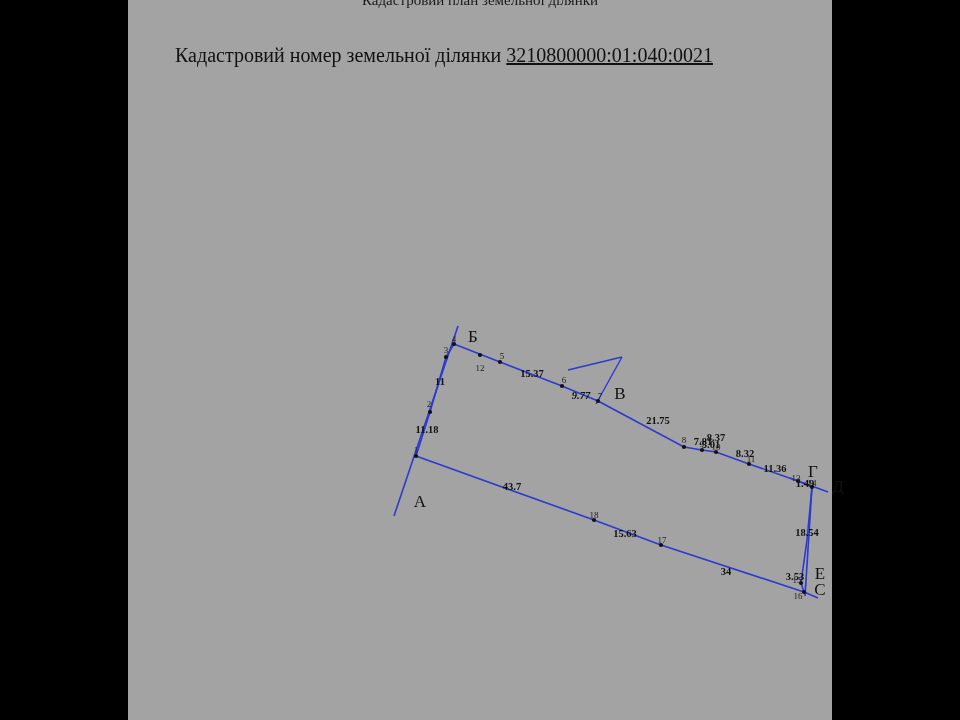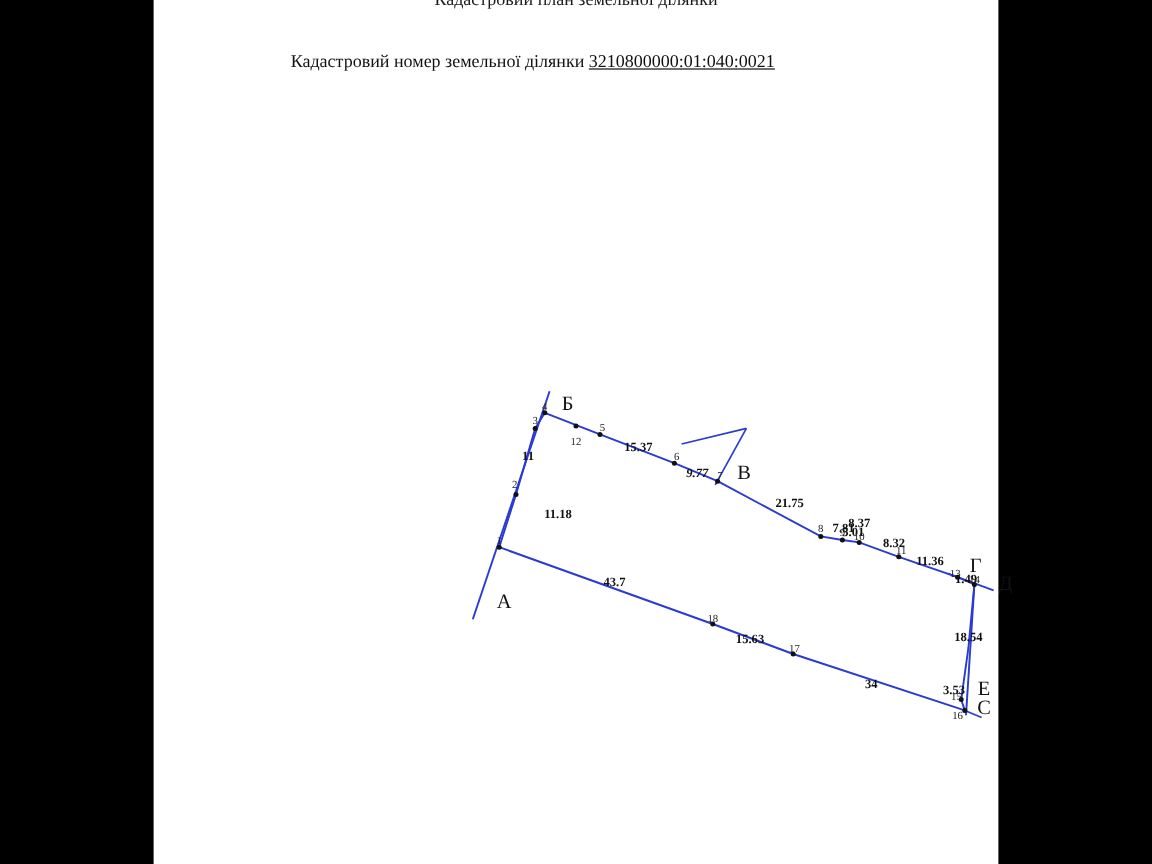--- a/index.html
+++ b/index.html
@@ -18,39 +18,39 @@
     width: 960px;
     height: 720px;
     background: #000000;
   }
   #sheet {
     position: absolute;
     left: 128px;
     top: 0px;
     width: 704px;
     height: 720px;
-    background: #ffffff;
+    background: #a3a3a3;
   }
   .title-clipped {
     position: absolute;
     left: 0;
     top: -8px;
     width: 704px;
     text-align: center;
     font-size: 15px;
     color: #1a1a1a;
     white-space: nowrap;
   }
   .cad-line {
     position: absolute;
     left: 0;
     top: 44px;
     width: 632px;
     text-align: center;
-    font-size: 15px;
+    font-size: 20px;
     color: #111111;
     white-space: nowrap;
   }
   .cad-number {
     text-decoration: underline;
   }
   #plot-svg {
     position: absolute;
     left: 0;
     top: 0;
@@ -145,21 +145,21 @@
         <div class="lbl dist-lbl" style="left: 575px; top: 441px; transform: translate(-50%, -50%);">7.81</div>
         <div class="lbl dist-lbl" style="left: 583px; top: 444px; transform: translate(-50%, -50%);">5.01</div>
         <div class="lbl dist-lbl" style="left: 607px; top: 453px; transform: translate(-50%, -50%); padding-left: 20px;">8.32</div>
         <div class="lbl dist-lbl" style="left: 647px; top: 468px; transform: translate(-50%, -50%);">11.36</div>
         <div class="lbl dist-lbl" style="left: 677px; top: 483px; transform: translate(-50%, -50%);">1.49</div>
         <div class="lbl dist-lbl" style="left: 679px; top: 532px; transform: translate(-50%, -50%);">18.54</div>
         <div class="lbl dist-lbl" style="left: 667px; top: 576px; transform: translate(-50%, -50%);">3.53</div>
         <div class="lbl dist-lbl" style="left: 598px; top: 571px; transform: translate(-50%, -50%);">34</div>
         <div class="lbl dist-lbl" style="left: 497px; top: 533px; transform: translate(-50%, -50%);">15.63</div>
         <div class="lbl dist-lbl" style="left: 384px; top: 486px; transform: translate(-50%, -50%);">43.7</div>
-        <div class="lbl dist-lbl" style="left: 299px; top: 429px; transform: translate(-50%, -50%); margin-left: 38px;">11.18</div>
+        <div class="lbl dist-lbl" style="left: 299px; top: 429px; transform: translate(-50%, -50%);">11.18</div>
         <div class="lbl dist-lbl" style="left: 312px; top: 381px; transform: translate(-50%, -50%);">11</div>
         <div class="lbl pt-lbl" style="left: 288px; top: 450px; transform: translate(-50%, -50%);">1</div>
         <div class="lbl pt-lbl" style="left: 301px; top: 404px; transform: translate(-50%, -50%);">2</div>
         <div class="lbl pt-lbl" style="left: 318px; top: 350px; transform: translate(-50%, -50%);">3</div>
         <div class="lbl pt-lbl" style="left: 326px; top: 339px; transform: translate(-50%, -50%);">4</div>
         <div class="lbl pt-lbl" style="left: 374px; top: 356px; transform: translate(-50%, -50%);">5</div>
         <div class="lbl pt-lbl" style="left: 352px; top: 368px; transform: translate(-50%, -50%);">12</div>
         <div class="lbl pt-lbl" style="left: 436px; top: 380px; transform: translate(-50%, -50%);">6</div>
         <div class="lbl pt-lbl" style="left: 472px; top: 396px; transform: translate(-50%, -50%);">7</div>
         <div class="lbl pt-lbl" style="left: 556px; top: 440px; transform: translate(-50%, -50%);">8</div>

